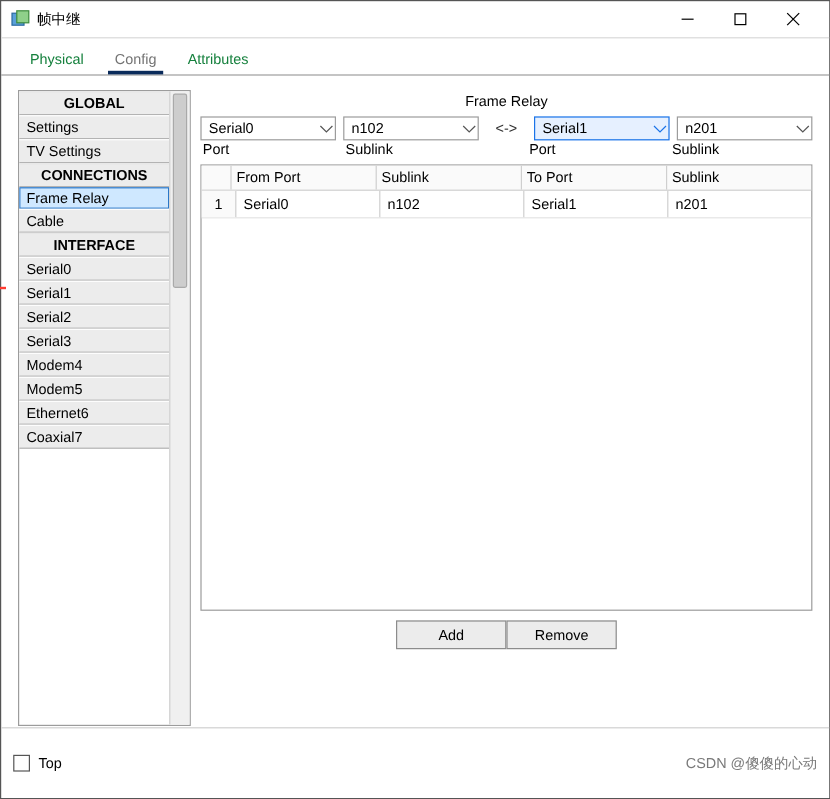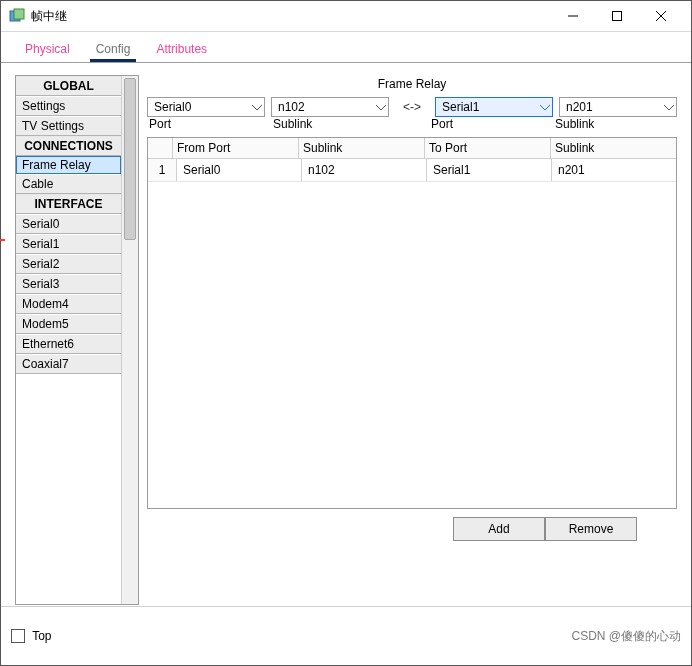--- a/index.html
+++ b/index.html
@@ -7,25 +7,25 @@
   .red-mark{position:absolute;left:-4px;top:238px;width:8px;height:2px;background:#ff3b30}
   
   .titlebar{height:30px;display:flex;align-items:center;padding:0 8px;border-bottom:1px solid #d9d9d9}
   .titlebar .app-icon{width:16px;height:16px;margin-right:6px;display:inline-flex;align-items:center;justify-content:center}
   .titlebar .title{flex:0 0 auto}
   .titlebar .spacer{flex:1}
   .winbtn{width:44px;height:28px;display:inline-flex;align-items:center;justify-content:center;color:#222}
   .winbtn svg{display:block}
   
   .tabstrip{height:26px;display:flex;align-items:flex-end;padding:4px 18px 0 18px;gap:14px;border-bottom:1px solid #9e9e9e}
-  .tab{padding:4px 6px 6px 6px;color:#ec4899;cursor:default}
+  .tab{padding:4px 6px 6px 6px;color:#15803d;cursor:default}
   .tab.active{color:#737373;border-bottom:3px solid #0a2b5b;padding-bottom:3px;font-weight:400}
   
   .body{flex:1;display:flex;padding:12px 14px 8px 14px;gap:8px;min-height:0}
-  .sidebar-wrap{display:flex;flex-direction:column;border:1px solid #9c9c9c;width:124px;height:530px;background:#fff;box-sizing:border-box}
+  .sidebar-wrap{display:flex;flex-direction:column;border:1px solid #9c9c9c;width:144px;height:530px;background:#fff;box-sizing:border-box}
   .sidebar{flex:1;overflow:hidden;display:flex}
   .sidebar-inner{flex:1}
   .side-head{background:#ececec;border-bottom:1px solid #b3b3b3;border-top:1px solid #e7e7e7;padding:2px 6px;font-weight:700;text-align:center}
   .side-item{background:#ececec;border-bottom:1px solid #b3b3b3;border-top:1px solid #fdfdfd;padding:2px 6px;cursor:default}
   .side-item.selected{background:#cfe8ff;border:1px solid #2a77c8;padding:1px 5px}
   .scrollbar{width:16px;background:#f0f0f0;border-left:1px solid #cfcfcf;position:relative}
   .scrollbar .thumb{position:absolute;left:2px;right:2px;top:2px;height:160px;background:#cdcdcd;border:1px solid #a9a9a9;border-radius:2px}
   
   .main{flex:1;display:flex;flex-direction:column;min-width:0}
   .main-title{text-align:center;padding:2px 0 6px 0}
@@ -42,21 +42,21 @@
   .thead{display:flex;background:#fafafa;border-bottom:1px solid #cfcfcf}
   .th{flex:1;border-right:1px solid #cfcfcf;text-align:left;padding:3px 4px}
   .th.idx{flex:0 0 16px}
   .th:last-child{border-right:none}
   .trow{display:flex;border-bottom:1px solid #e4e4e4}
   .td{flex:1;border-right:1px solid #cfcfcf;padding:4px 6px;text-align:left}
   .td.idx{flex:0 0 16px;text-align:center;background:#fafafa;border-right:1px solid #cfcfcf}
   .td:last-child{border-right:none}
   .table-fill{flex:1}
   
-  .actions{display:flex;justify-content:flex-end;padding:8px 40px}
+  .actions{display:flex;justify-content:center;padding:8px 40px}
   .btn{width:90px;height:22px;border:1px solid #8c8c8c;background:#ececec;display:inline-flex;align-items:center;justify-content:center;cursor:default}
   
   .footer{height:26px;border-top:1px solid #d0d0d0;display:flex;align-items:center;justify-content:space-between;padding:16px 10px;color:#7a7a7a}
   .chk{width:12px;height:12px;border:1px solid #555;display:inline-block;margin-right:4px;vertical-align:middle;background:#fff}
   .chk-label{color:#000}
   svg{overflow:visible}
 </style>
 </head>
 <body>
 

